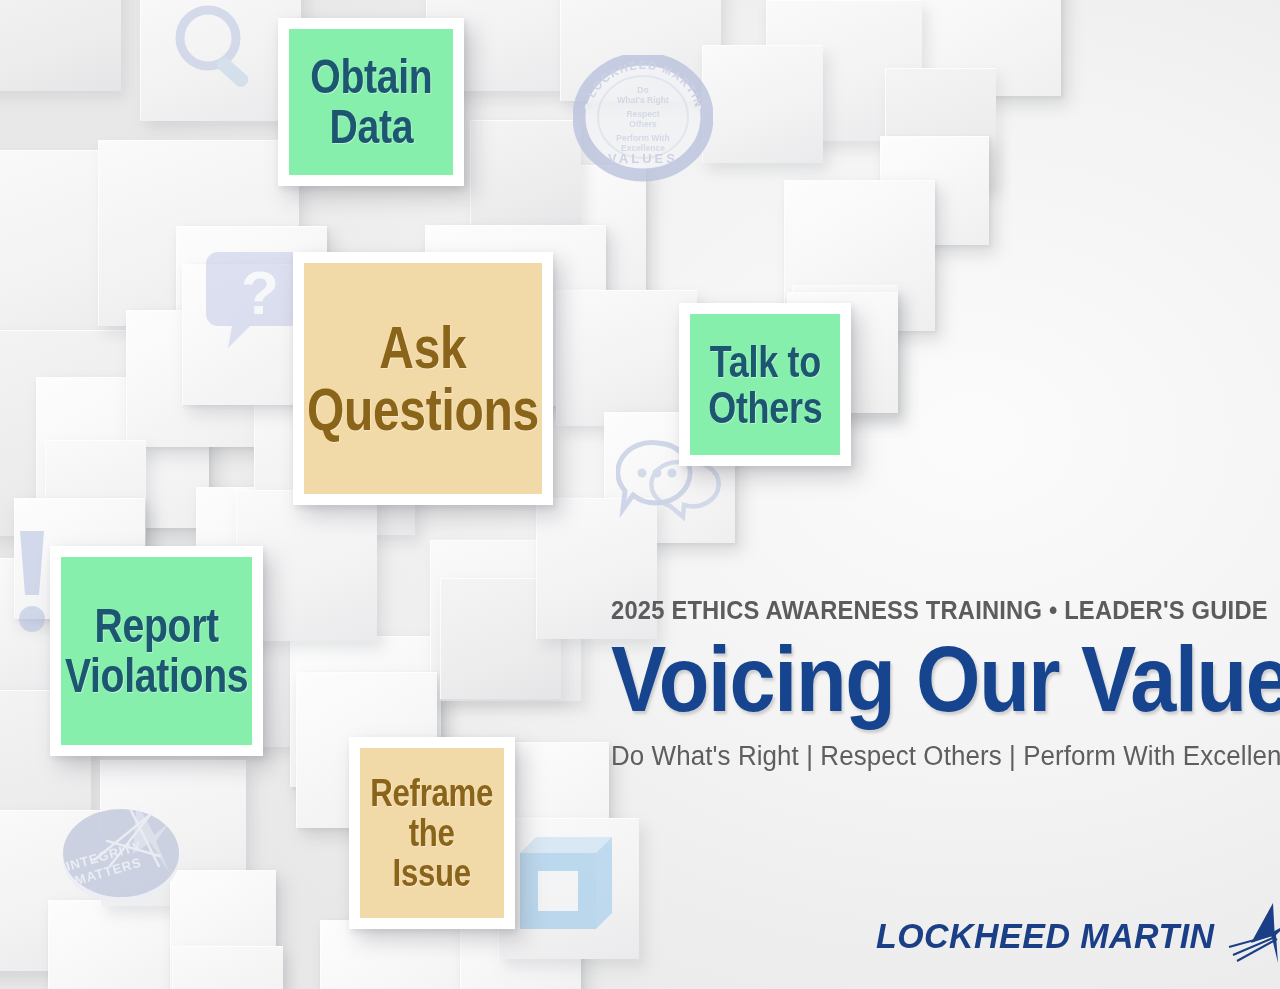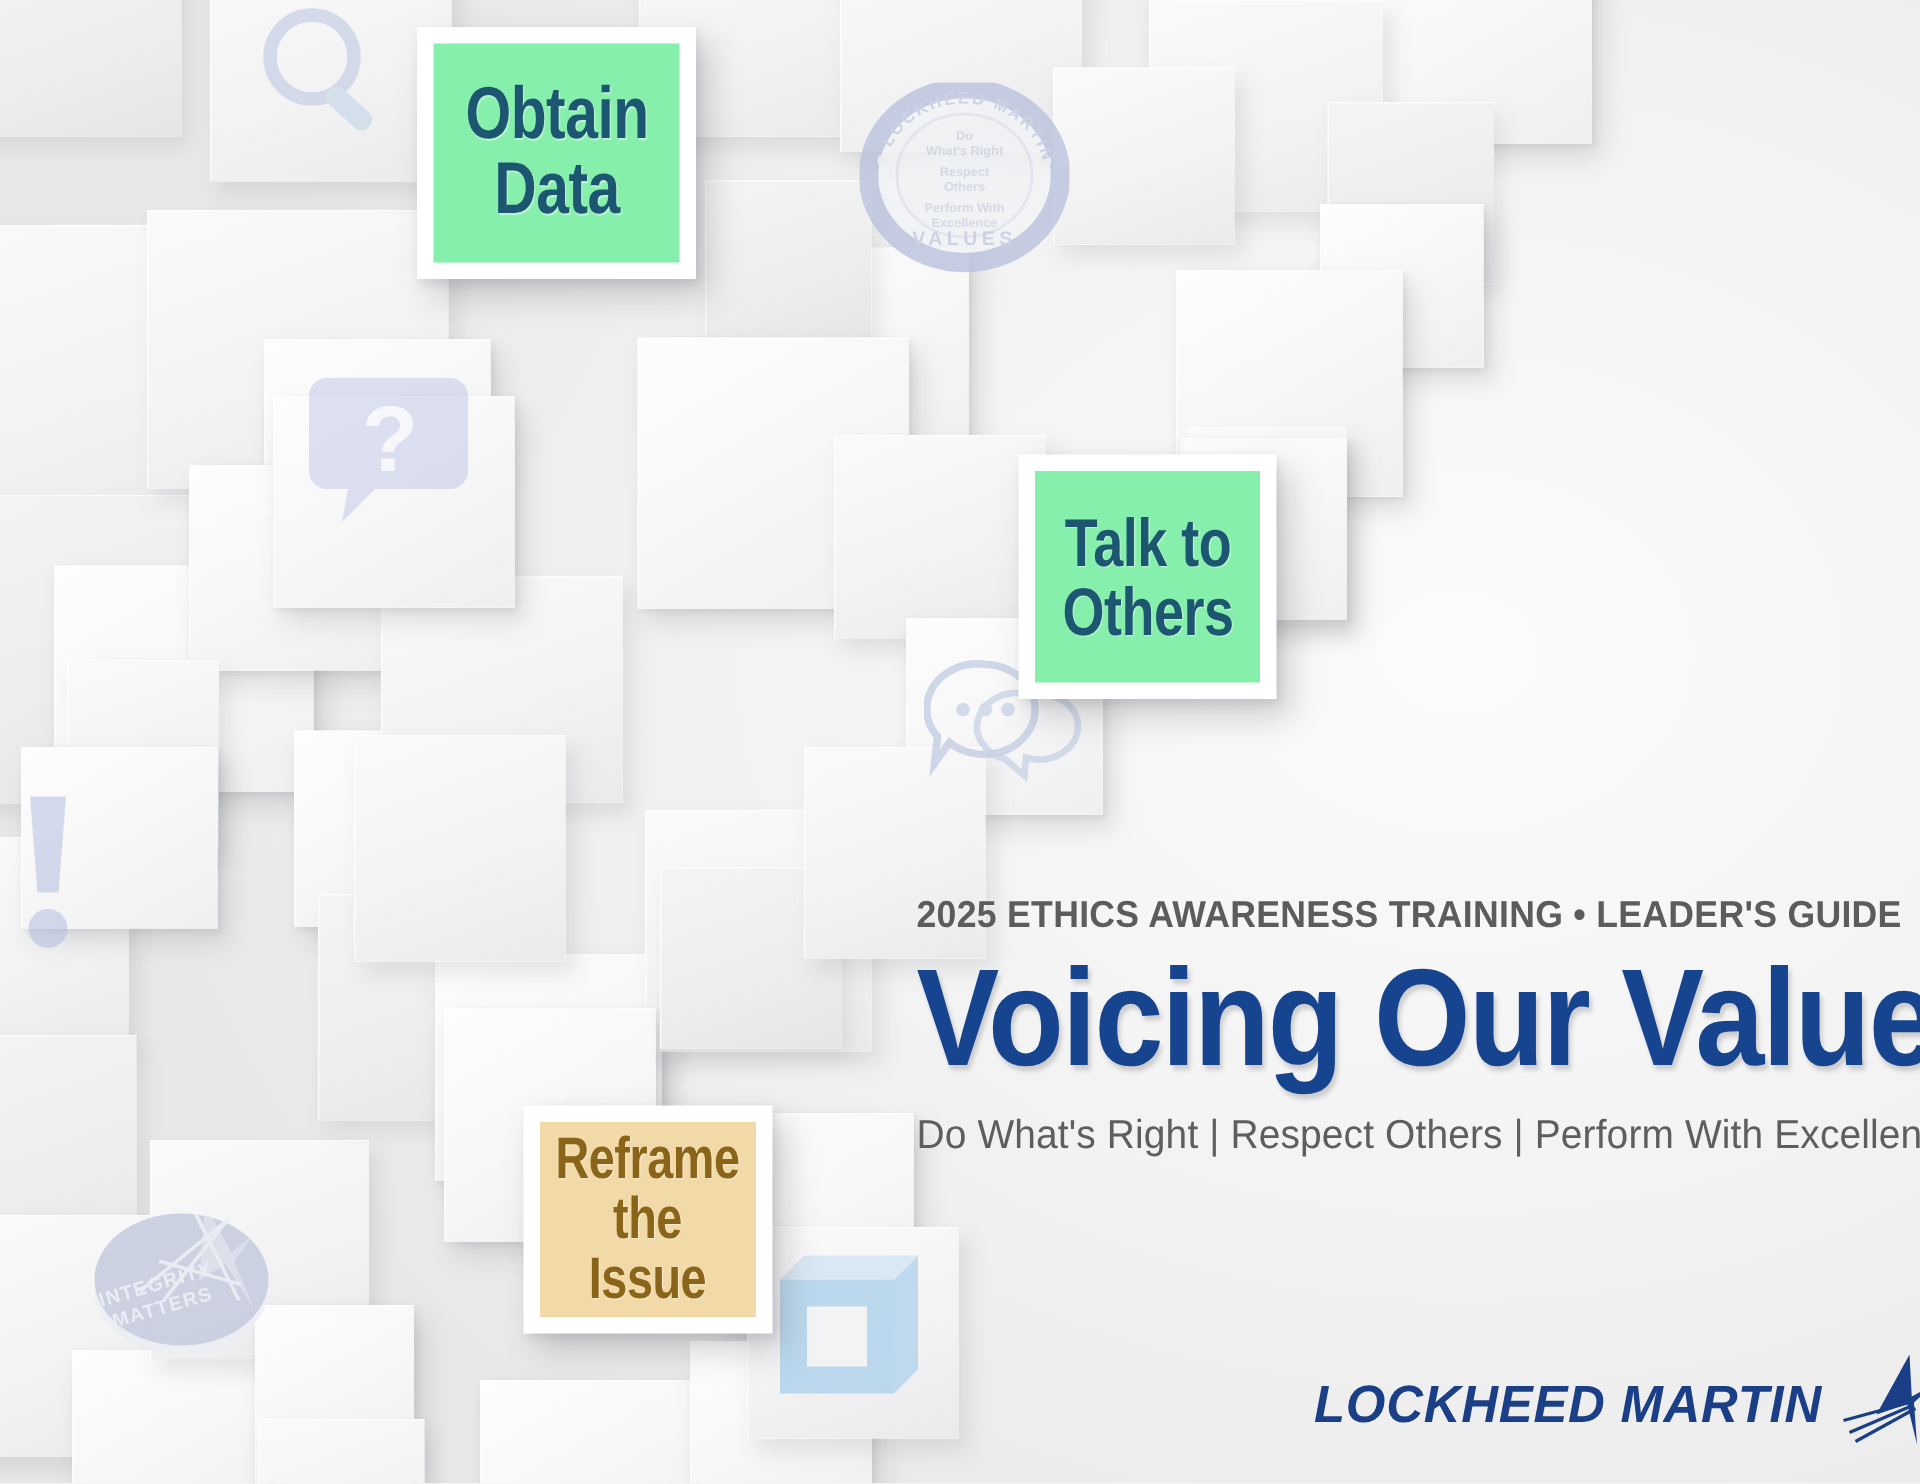--- a/index.html
+++ b/index.html
@@ -243,30 +243,42 @@
     </svg>
   </div>
 
   <div class="tile blue" style="left:278px;top:18px;width:186px;height:168px;">
     <div class="inner">
       <div class="txt" style="font-size:49px;">Obtain
 Data</div>
     </div>
   </div>
 
+  <div class="tile tan" style="left:293px;top:252px;width:260px;height:253px;">
+    <div class="inner">
+      <div class="txt" style="font-size:60px;">Ask
+Questions</div>
+    </div>
+  </div>
 
   <div class="tile blue" style="left:679px;top:303px;width:172px;height:163px;">
     <div class="inner">
       <div class="txt" style="font-size:45px;">Talk to
 Others</div>
     </div>
   </div>
 
-
-  <div class="tile tan" style="left:349px;top:737px;width:166px;height:152px;">
+  <div class="tile blue" style="left:50px;top:546px;width:213px;height:210px;">
+    <div class="inner">
+      <div class="txt" style="font-size:49px;">Report
+Violations</div>
+    </div>
+  </div>
+
+  <div class="tile tan" style="left:349px;top:737px;width:166px;height:192px;">
     <div class="inner">
       <div class="txt" style="font-size:39px;">Reframe
 the
 Issue</div>
     </div>
   </div>
 
   <div class="titleblock">
     <div class="eyebrow">2025 ETHICS AWARENESS TRAINING • LEADER'S GUIDE</div>
     <div class="bigtitle">Voicing Our Values</div>

